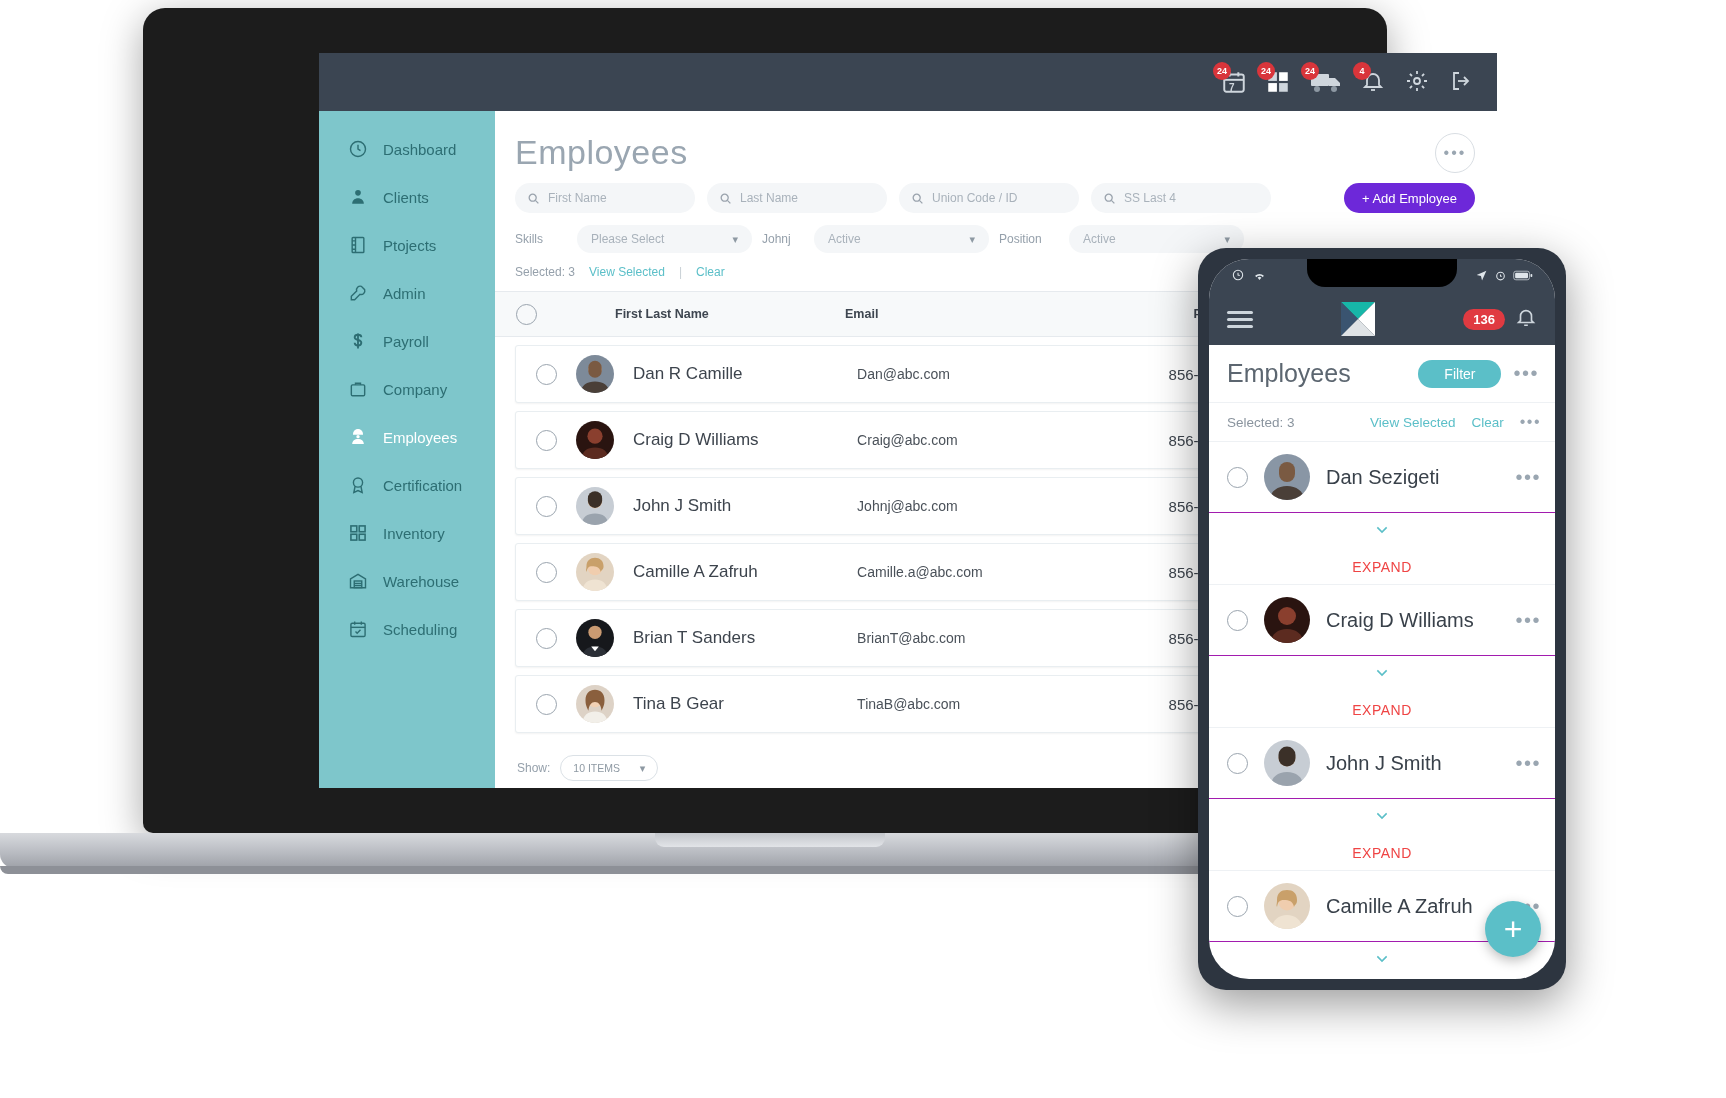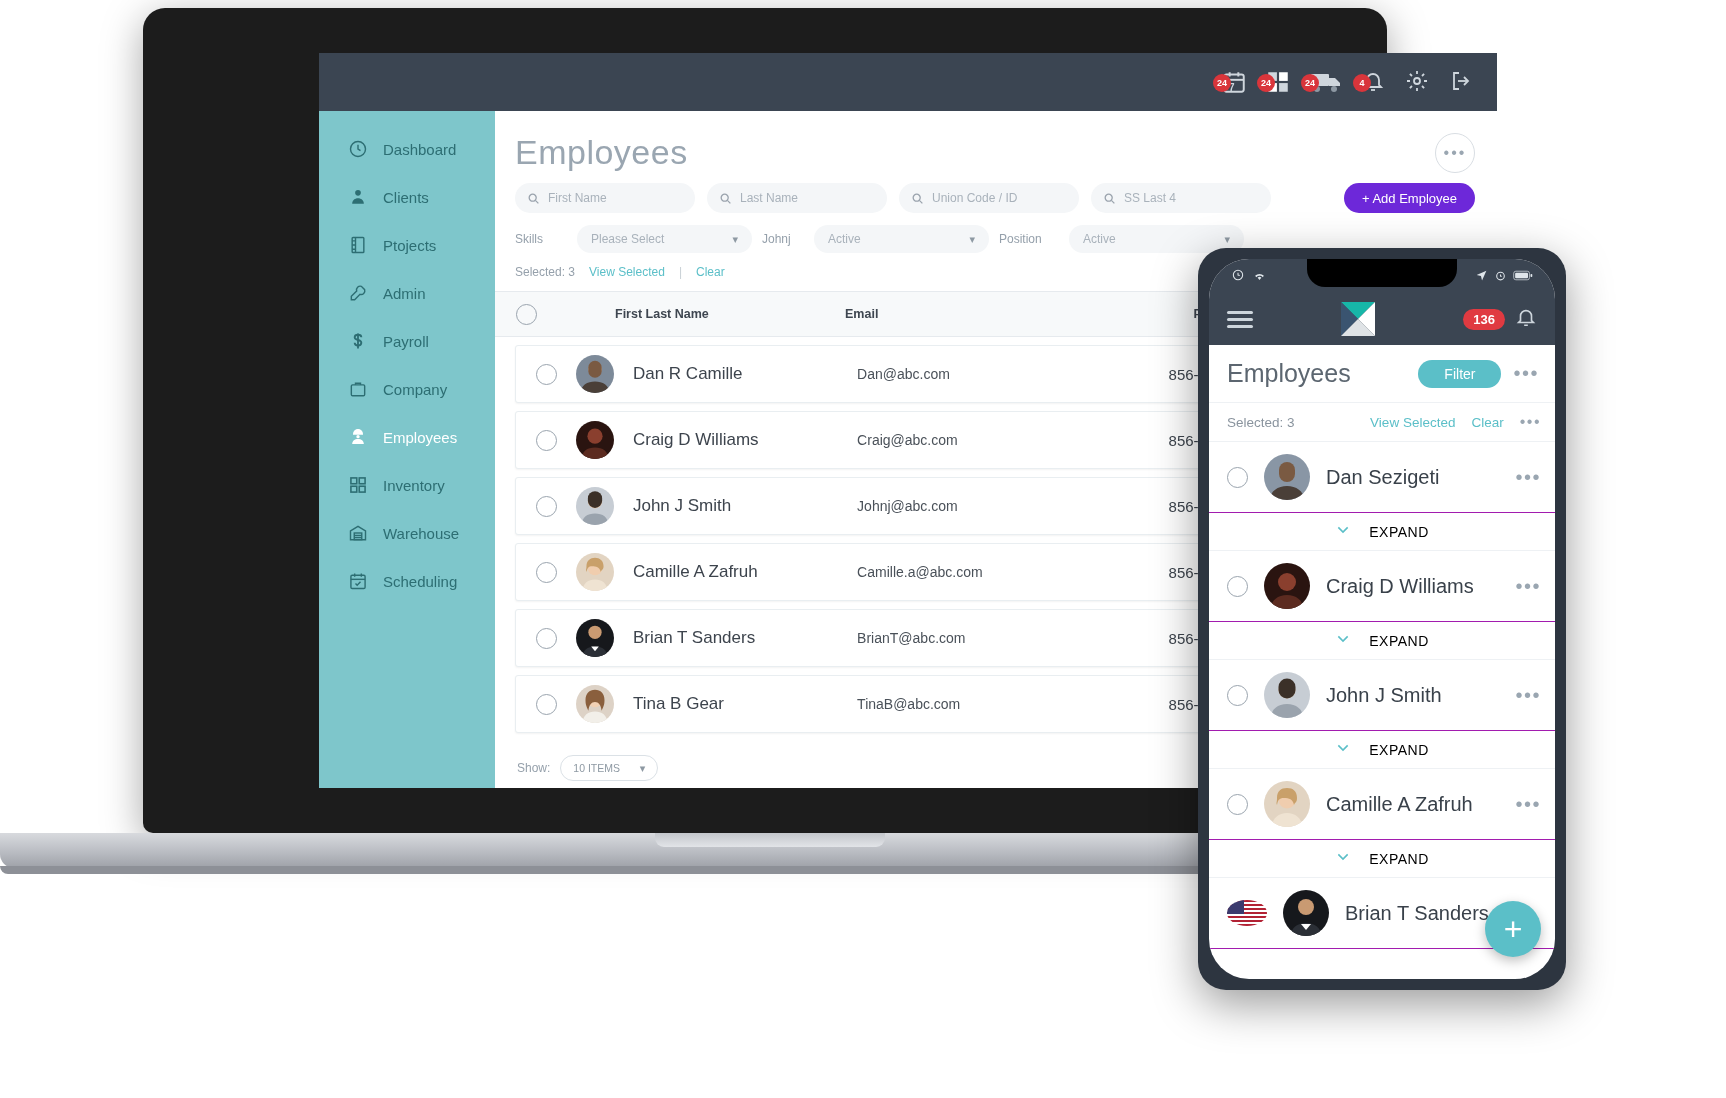--- a/index.html
+++ b/index.html
@@ -59,21 +59,21 @@
   .header-icons {
     margin-left: auto; display: flex; align-items: center;
     gap: 18px; padding-right: 22px;
   }
   .hicon { position: relative; width: 26px; height: 26px; color: #cfd6dd; }
   .hbadge {
     position: absolute; left: -8px; top: -7px;
     min-width: 18px; height: 18px; border-radius: 9px;
     background: #d9353b; color: #fff; font-size: 9px;
     display: flex; align-items: center; justify-content: center;
-    font-weight: bold; padding: 0 3px; margin-top: 12px;
+    font-weight: bold; padding: 0 3px;
   }
 
   
   .sidebar {
     position: absolute; left: 0; top: 58px;
     width: 176px; height: 677px;
     background: #7ec6cb;
     padding-top: 14px;
   }
   .nav-item {
@@ -230,22 +230,22 @@
   }
   .p-row {
     display:flex; align-items:center; gap: 16px;
     padding: 12px 14px 12px 18px;
     border-bottom: 1px solid #a21caf;
   }
   .p-avatar { width: 46px; height: 46px; border-radius:50%; overflow:hidden; flex:none; }
   .p-name { font-size: 20px; color:#39414a; }
   .p-expand {
     display:flex; align-items:center; justify-content:center; gap:18px;
-    padding: 9px 0; font-size: 14px; color:#000000; letter-spacing:.5px;
-    border-bottom: 1px solid #eef1f4; cursor:pointer;
+    padding: 9px 0; font-size: 14px; color:#ef4444; letter-spacing:.5px;
+    border-bottom: 1px solid #eef1f4; cursor:pointer;flex-direction:column;
   }
   .fab {
     position:absolute; right: 14px; bottom: 22px;
     width: 56px; height: 56px; border-radius: 50%;
     background:#5bbfc8; color:#fff; font-size: 32px; font-weight:300;
     display:flex; align-items:center; justify-content:center;
     box-shadow: 0 4px 12px rgba(0,0,0,.25); cursor:pointer;
   }
   .flag { width: 40px; height: 26px; border-radius:50%; overflow:hidden; flex:none; }
 </style>
@@ -369,20 +369,29 @@
         <div class="nav-item active">
           <span class="nico">
             <svg viewBox="0 0 24 24" width="20" height="20" fill="currentColor">
               <path d="M6 8.5a6 6 0 0 1 12 0v.8H6z"></path>
                 <rect x="10.8" y="2.6" width="2.4" height="3.4" rx="1"></rect>
               <path d="M5 20.5c0-3.8 3.1-6 7-6s7 2.2 7 6z"></path>
                 <circle cx="12" cy="11.6" r="2"></circle>
               </svg>
           </span>
           <span>Employees</span>
+        </div>
+        <div class="nav-item">
+          <span class="nico">
+            <svg viewBox="0 0 24 24" width="20" height="20" fill="none" stroke="currentColor" stroke-width="1.7">
+              <circle cx="12" cy="9" r="5.5"></circle>
+                <path d="M8.5 13.5L7 21l5-2.4L17 21l-1.5-7.5"></path>
+              </svg>
+          </span>
+          <span>Certification</span>
         </div>
         <div class="nav-item">
           <span class="nico">
             <svg viewBox="0 0 24 24" width="20" height="20" fill="none" stroke="currentColor" stroke-width="1.9">
               <rect x="3.5" y="3.5" width="7" height="7"></rect>
                 <rect x="13.5" y="3.5" width="7" height="7"></rect>
               <rect x="3.5" y="13.5" width="7" height="7"></rect>
                 <rect x="13.5" y="13.5" width="7" height="7"></rect>
               </svg>
           </span>

